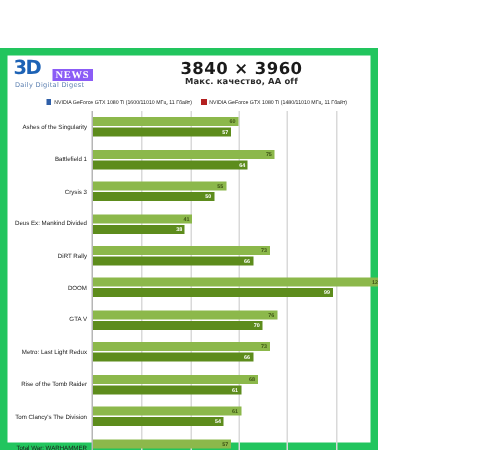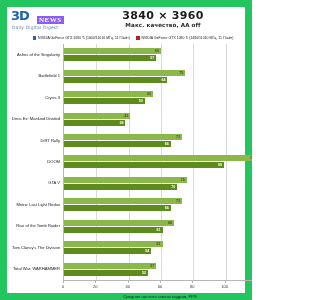--- a/index.html
+++ b/index.html
@@ -5,23 +5,24 @@
   html,body{margin:0;padding:0;}
   body{
     width:252px;height:300px;
     background:#ffffff;
     font-family:"Liberation Sans", sans-serif;
     overflow:hidden;
     position:relative;
   }
   #frame{
     position:absolute;inset:0;
-    border:7px solid #22c55e;
+    border:5px solid #22c55e;
     box-sizing:border-box;
     background:#fff;
+    margin-top:32px;
   }
   
   #header{position:absolute;left:0;top:0;width:252px;height:26px;}
   #logo{
     position:absolute;left:4px;top:2px;width:60px;height:22px;
   }
   #logo .lg-main{
     font-family:"DejaVu Sans", sans-serif;
     font-weight:bold;font-size:13px;letter-spacing:-1px;
     color:#1d62b5;line-height:11px;

